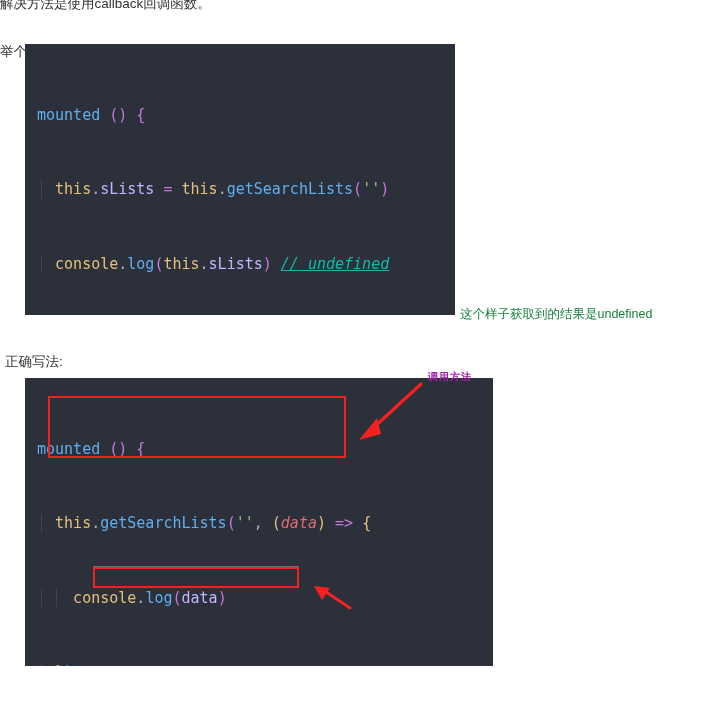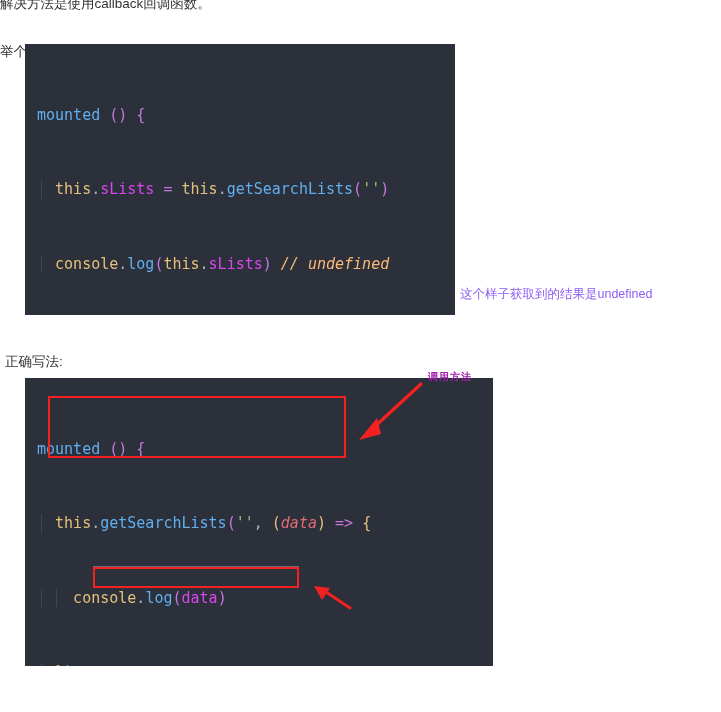--- a/index.html
+++ b/index.html
@@ -22,22 +22,22 @@
     line-height: 1.5;
     white-space: nowrap;
   }
   #intro-text { left: 0px; top: -6px; }
   #example-lead { left: 0px; top: 22px; margin-top: 20px; }
   #correct-lead { left: 5px; top: 352px; }
 
   .side-note {
     position: absolute;
     left: 460px;
-    top: 286px;
-    color: #8b5cf6;
+    top: 306px;
+    color: #15803d;
     font-size: 12.5px;
     white-space: nowrap;
   }
 
   
   .codeblock {
     position: absolute;
     background: #282c34;
     background: #2b303b;
     overflow: hidden;
@@ -72,25 +72,25 @@
   .guide {
     position: absolute;
     top: 0;
     width: 1px;
     height: 18.6px;
     background: #3f4552;
   }
 
   
   .t-fn      { color: #61afef; }
-  .t-prop    { color: #d946ef; }
+  .t-prop    { color: #c4b5fd; }
   .t-var     { color: #e5c07b; text-align: center; }
   .t-str     { color: #98c379; }
   .t-param   { color: #e06c75; font-style: italic; }
-  .t-comment { color: #fdba74; font-style: italic; }
+  .t-comment { color: #14b8a6; font-style: italic; text-decoration: underline; }
   .t-punc    { color: #abb2bf; }
   .t-brk1    { color: #c678dd; }
   .t-brk2    { color: #e5c07b; }
   .t-brk3    { color: #61afef; }
   .t-arrow   { color: #c678dd; }
   .t-op      { color: #c678dd; }
   .t-plain   { color: #abb2bf; }
 
   
   .redbox {

